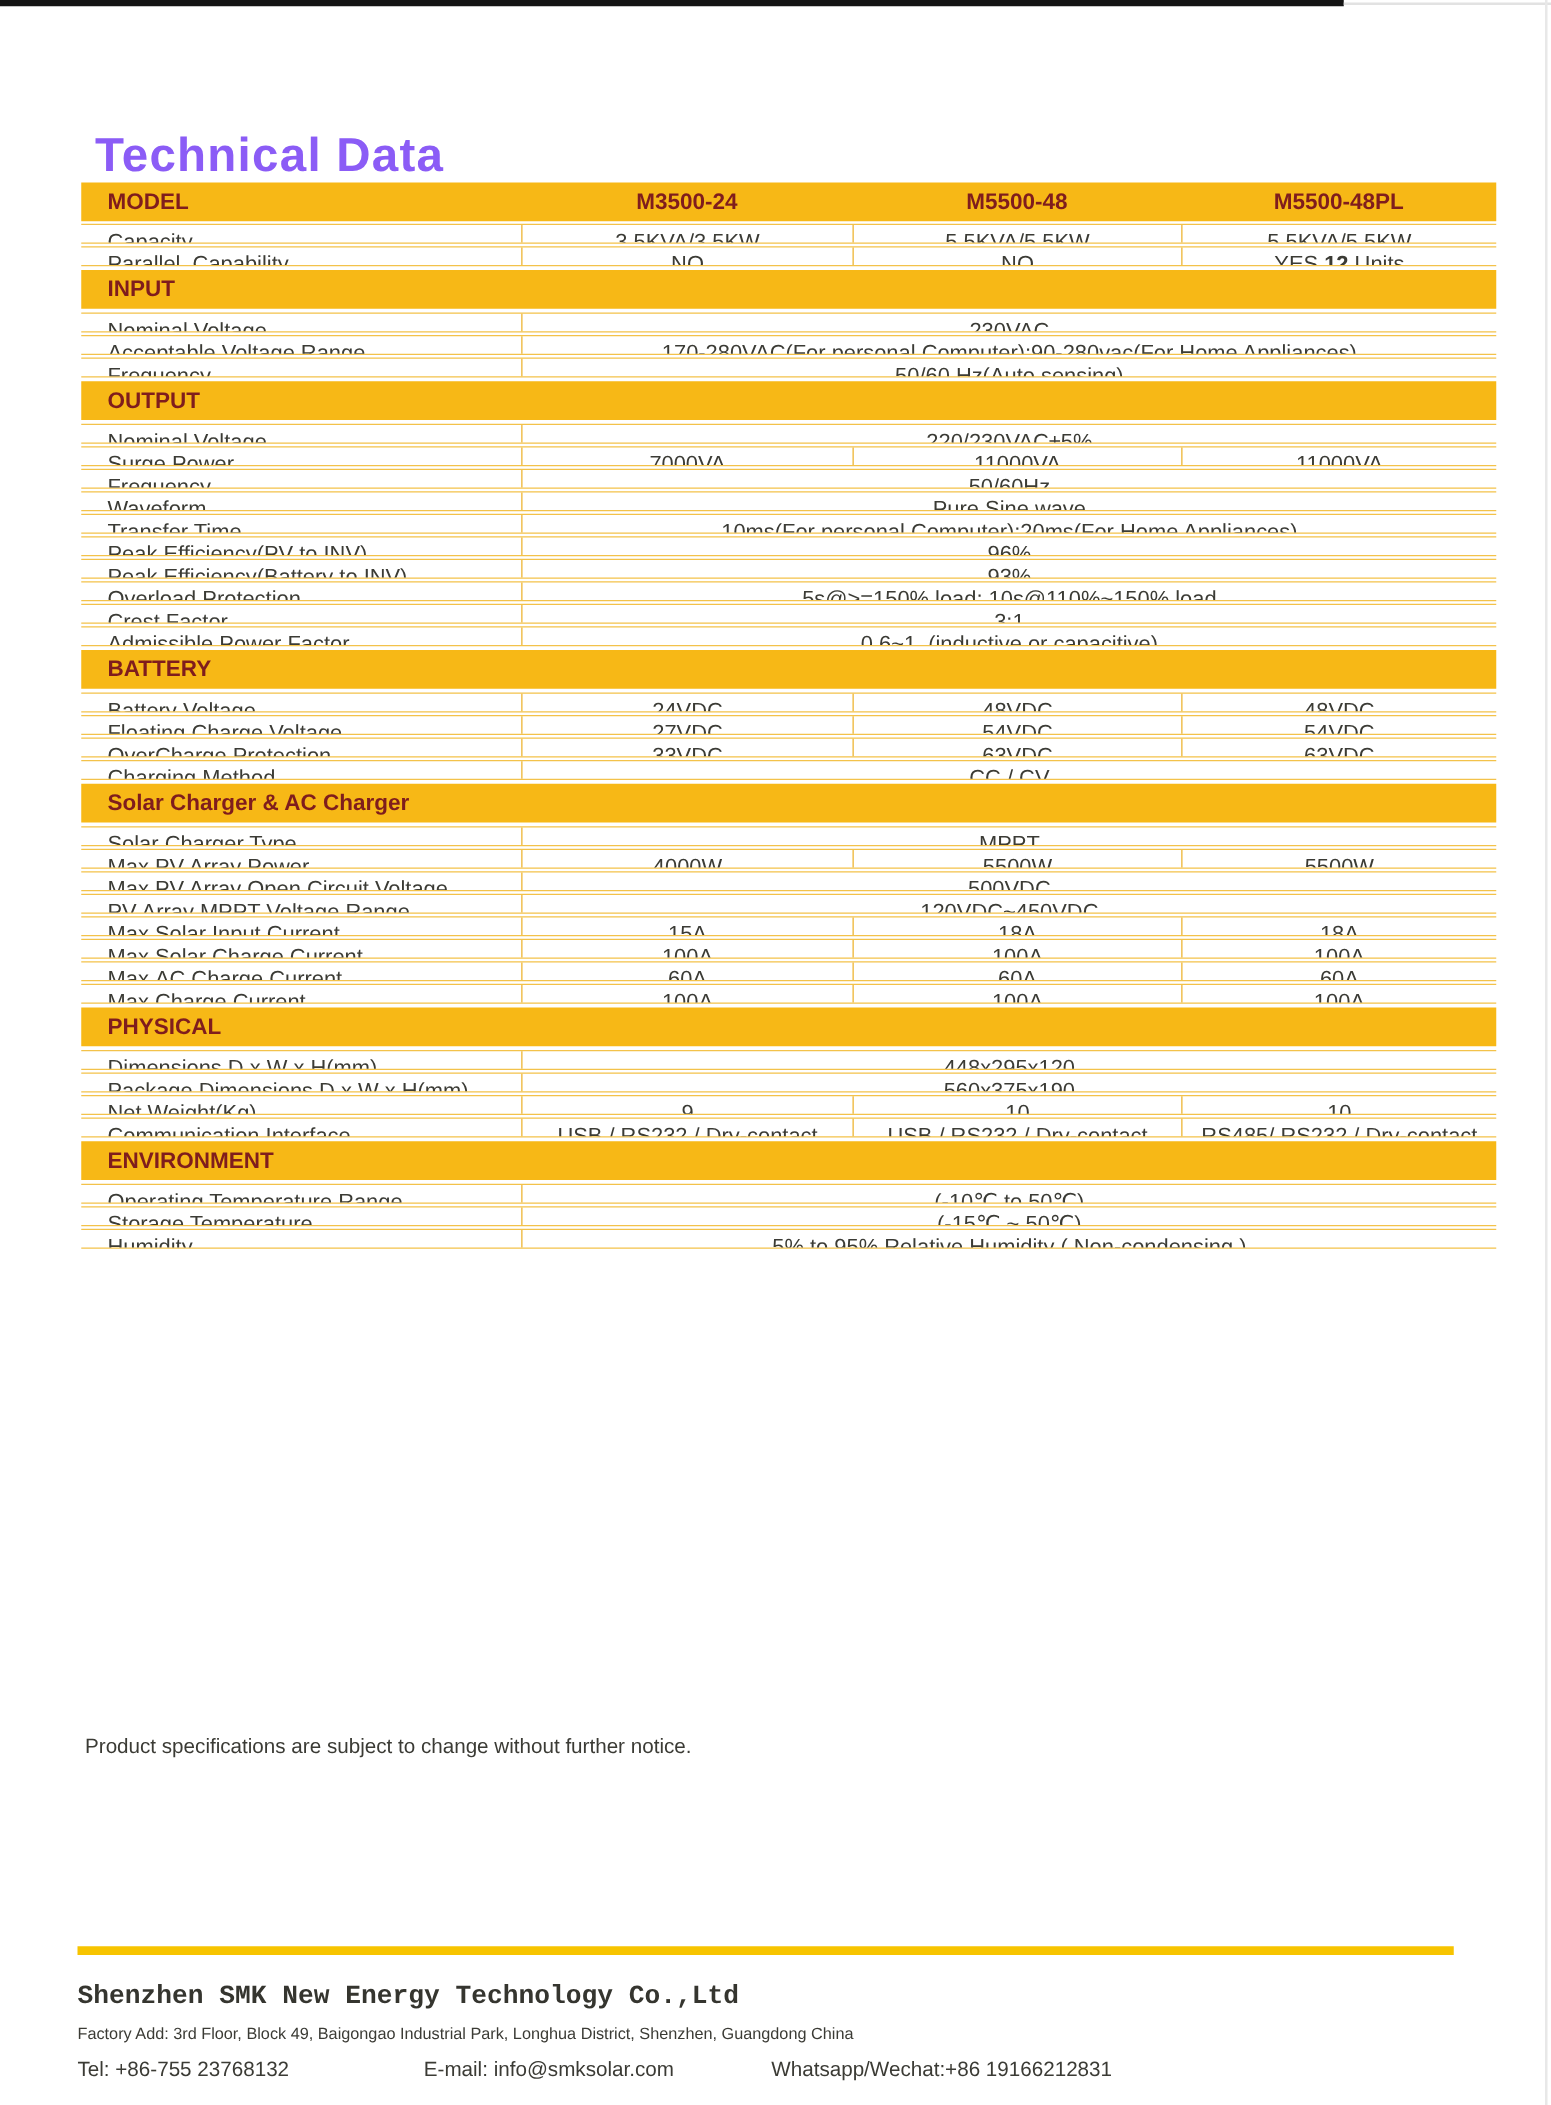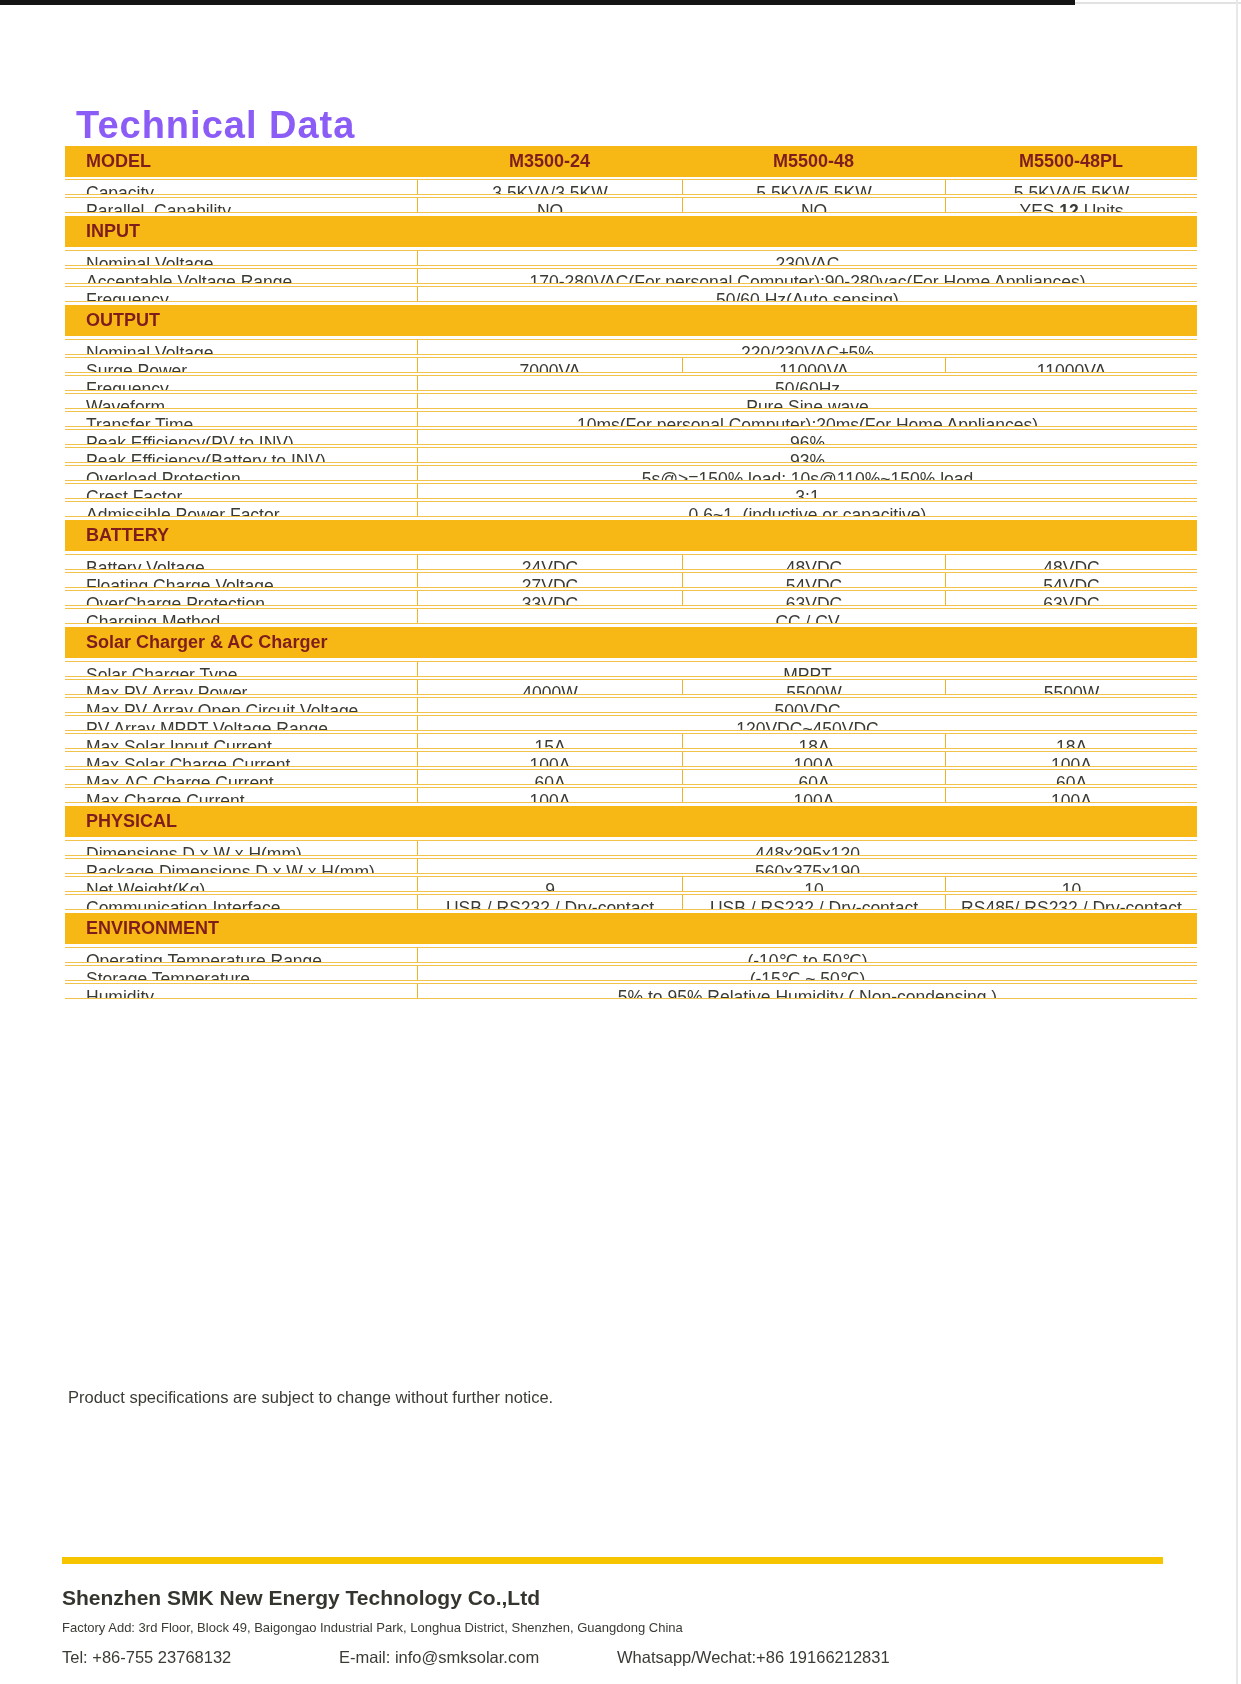--- a/index.html
+++ b/index.html
@@ -48,21 +48,21 @@
   .t-row .val b{font-weight:700;}
 
   .footnote{
     position:absolute;left:68px;top:1388px;
     font-size:16.5px;color:#3b3b35;
   }
 
   .divider-bar{position:absolute;left:62px;top:1557px;width:1101px;height:7px;background:#f7c400;}
 
   .footer{position:absolute;left:62px;top:1586px;width:1120px;}
-  .company-name{font-size:21px;font-weight:700;color:#35352f;margin:0 0 10px 0;}
+  .company-name{font-size:21px;font-weight:700;color:#35352f;margin:0 0 10px 0;font-family:Liberation Mono, monospace;}
   .company-address{font-size:13px;margin:0 0 13px 0;white-space:pre;}
   .contact-line{font-size:16.5px;display:flex;}
   .contact-line .tel{width:236px;}
   .contact-line .email{width:278px;margin-left:41px;}
 </style>
 </head>
 <body>
 
 <div class="page">
   <div class="top-black-bar"></div>

